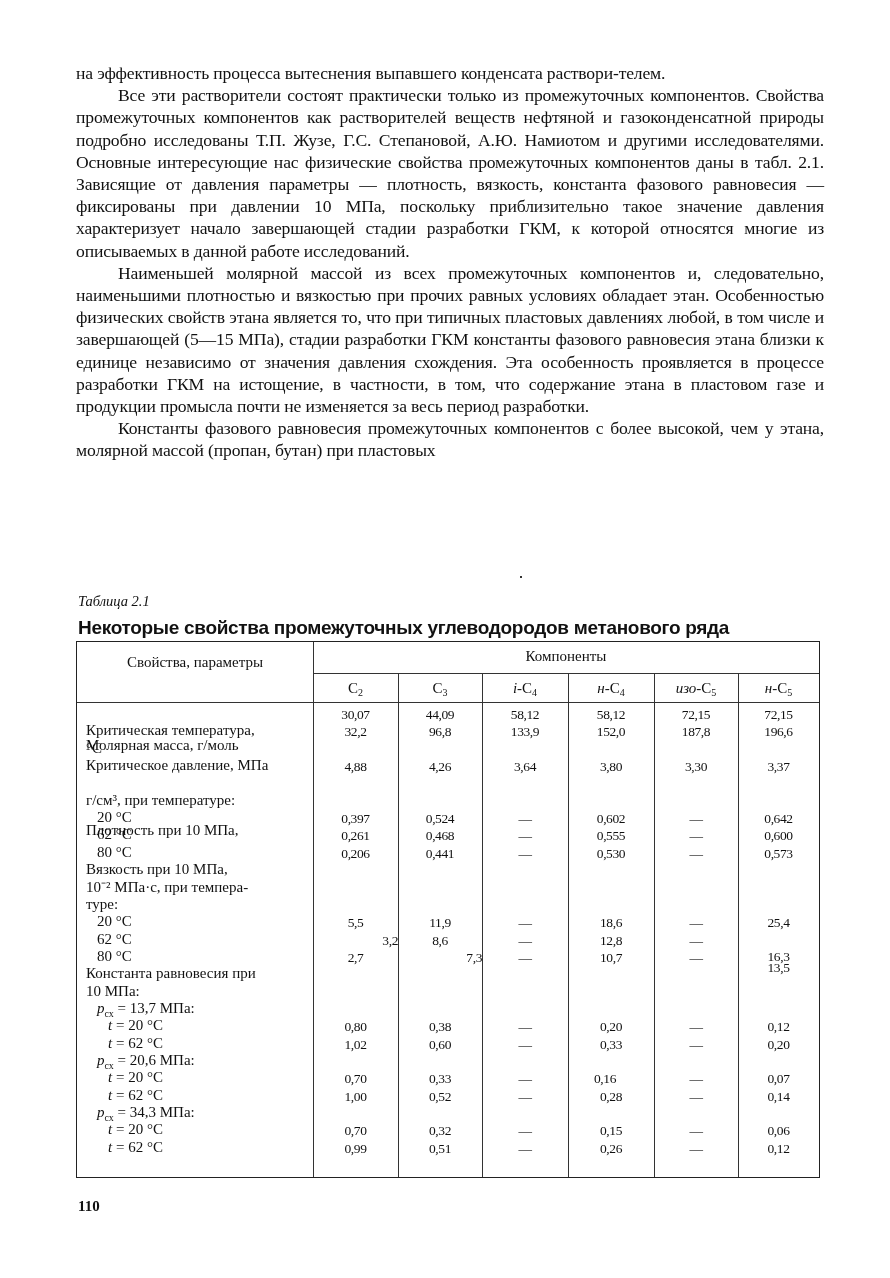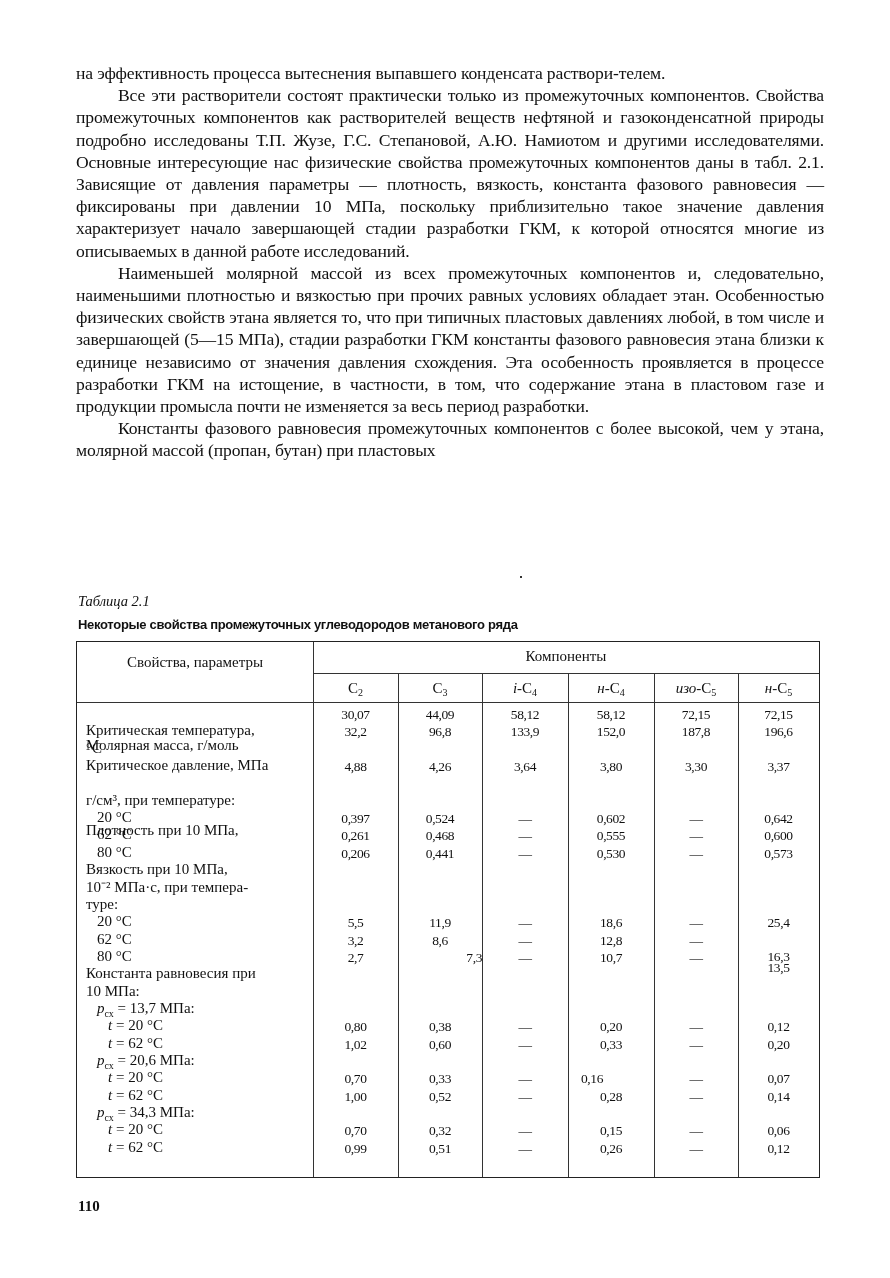--- a/index.html
+++ b/index.html
@@ -13,21 +13,21 @@
   }
   .text-block p { margin:0; }
   .text-block p.indent { text-indent:42px; }
   .dot { position:absolute; left:520px; top:576px; width:2px; height:2px; background:#333; }
   .caption-label {
     position:absolute; left:78px; top:593px;
     font-family:"Liberation Serif", serif; font-style:italic; font-size:14.5px;
   }
   .caption-title {
     position:absolute; left:78px; top:617px;
-    font-family:"Liberation Sans", sans-serif; font-weight:bold; font-size:13px;
+    font-family:"Liberation Sans", sans-serif; font-weight:bold; font-size:19px;
     letter-spacing:-0.3px;
   }
   .table {
     position:absolute; left:76px; top:641px; width:744px; height:537px;
     border:1.5px solid #222; box-sizing:border-box;
     font-family:"Liberation Serif", serif;
   }
   .vline { position:absolute; top:0; bottom:0; width:0; border-left:1.2px solid #333; }
   .hline { position:absolute; height:0; border-top:1.2px solid #333; }
   .hdr { position:absolute; font-size:15px; text-align:center; }
@@ -135,21 +135,21 @@
         <div class="rowlabel" style="top: 236.5px; left: 9px;">10⁻² МПа·с, при темпера-</div>
         <div class="rowlabel" style="top: 253.85px; left: 9px;">туре:</div>
         <div class="rowlabel" style="top: 271.2px; left: 20px;">20 °C</div>
         <div class="cell" style="top: 272.2px; left: 236px; width: 85px;">5,5</div>
         <div class="cell" style="top: 272.2px; left: 321px; width: 84px;">11,9</div>
         <div class="cell" style="top: 272.2px; left: 405px; width: 86px;">—</div>
         <div class="cell" style="top: 272.2px; left: 491px; width: 86px;">18,6</div>
         <div class="cell" style="top: 272.2px; left: 577px; width: 84px;">—</div>
         <div class="cell" style="top: 272.2px; left: 661px; width: 81px;">25,4</div>
         <div class="rowlabel" style="top: 288.55px; left: 20px;">62 °C</div>
-        <div class="cell" style="top: 289.55px; left: 236px; width: 85px;">3,2</div>
+        <div class="cell" style="top: 289.55px; left: 236px; width: 85px; text-align: right;">3,2</div>
         <div class="cell" style="top: 289.55px; left: 321px; width: 84px;">8,6</div>
         <div class="cell" style="top: 289.55px; left: 405px; width: 86px;">—</div>
         <div class="cell" style="top: 289.55px; left: 491px; width: 86px;">12,8</div>
         <div class="cell" style="top: 289.55px; left: 577px; width: 84px;">—</div>
         <div class="cell" style="top: 306px; left: 661px; width: 81px;">16,3</div>
         <div class="rowlabel" style="top: 305.9px; left: 20px;">80 °C</div>
         <div class="cell" style="top: 306.9px; left: 236px; width: 85px;">2,7</div>
         <div class="cell" style="top: 306.9px; left: 321px; width: 84px; text-align: right;">7,3</div>
         <div class="cell" style="top: 306.9px; left: 405px; width: 86px;">—</div>
         <div class="cell" style="top: 306.9px; left: 491px; width: 86px;">10,7</div>
@@ -170,21 +170,21 @@
         <div class="cell" style="top: 393.65px; left: 321px; width: 84px;">0,60</div>
         <div class="cell" style="top: 393.65px; left: 405px; width: 86px;">—</div>
         <div class="cell" style="top: 393.65px; left: 491px; width: 86px;">0,33</div>
         <div class="cell" style="top: 393.65px; left: 577px; width: 84px;">—</div>
         <div class="cell" style="top: 393.65px; left: 661px; width: 81px;">0,20</div>
         <div class="rowlabel" style="top: 410px; left: 20px;"><span class="it">p</span><sub style="font-size: 10px;">сх</sub> = 20,6 МПа:</div>
         <div class="rowlabel" style="top: 427.35px; left: 31px;"><span class="it">t</span> = 20 °C</div>
         <div class="cell" style="top: 428.35px; left: 236px; width: 85px;">0,70</div>
         <div class="cell" style="top: 428.35px; left: 321px; width: 84px;">0,33</div>
         <div class="cell" style="top: 428.35px; left: 405px; width: 86px;">—</div>
-        <div class="cell" style="top: 428.35px; left: 472px; width: 86px;">0,16</div>
+        <div class="cell" style="top: 428.35px; left: 485px; width: 86px;">0,16</div>
         <div class="cell" style="top: 428.35px; left: 577px; width: 84px;">—</div>
         <div class="cell" style="top: 428.35px; left: 661px; width: 81px;">0,07</div>
         <div class="rowlabel" style="top: 444.7px; left: 31px;"><span class="it">t</span> = 62 °C</div>
         <div class="cell" style="top: 445.7px; left: 236px; width: 85px;">1,00</div>
         <div class="cell" style="top: 445.7px; left: 321px; width: 84px;">0,52</div>
         <div class="cell" style="top: 445.7px; left: 405px; width: 86px;">—</div>
         <div class="cell" style="top: 445.7px; left: 491px; width: 86px;">0,28</div>
         <div class="cell" style="top: 445.7px; left: 577px; width: 84px;">—</div>
         <div class="cell" style="top: 445.7px; left: 661px; width: 81px;">0,14</div>
         <div class="rowlabel" style="top: 462.05px; left: 20px;"><span class="it">p</span><sub style="font-size: 10px;">сх</sub> = 34,3 МПа:</div>

